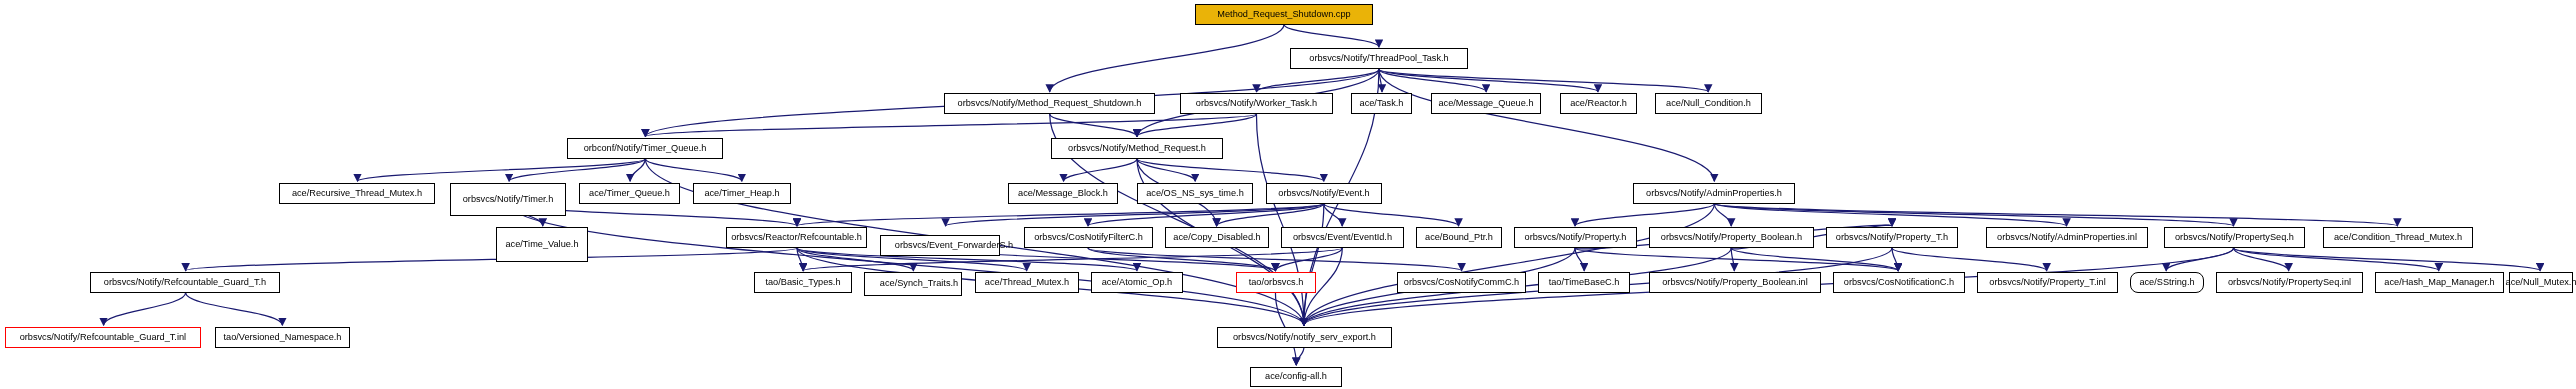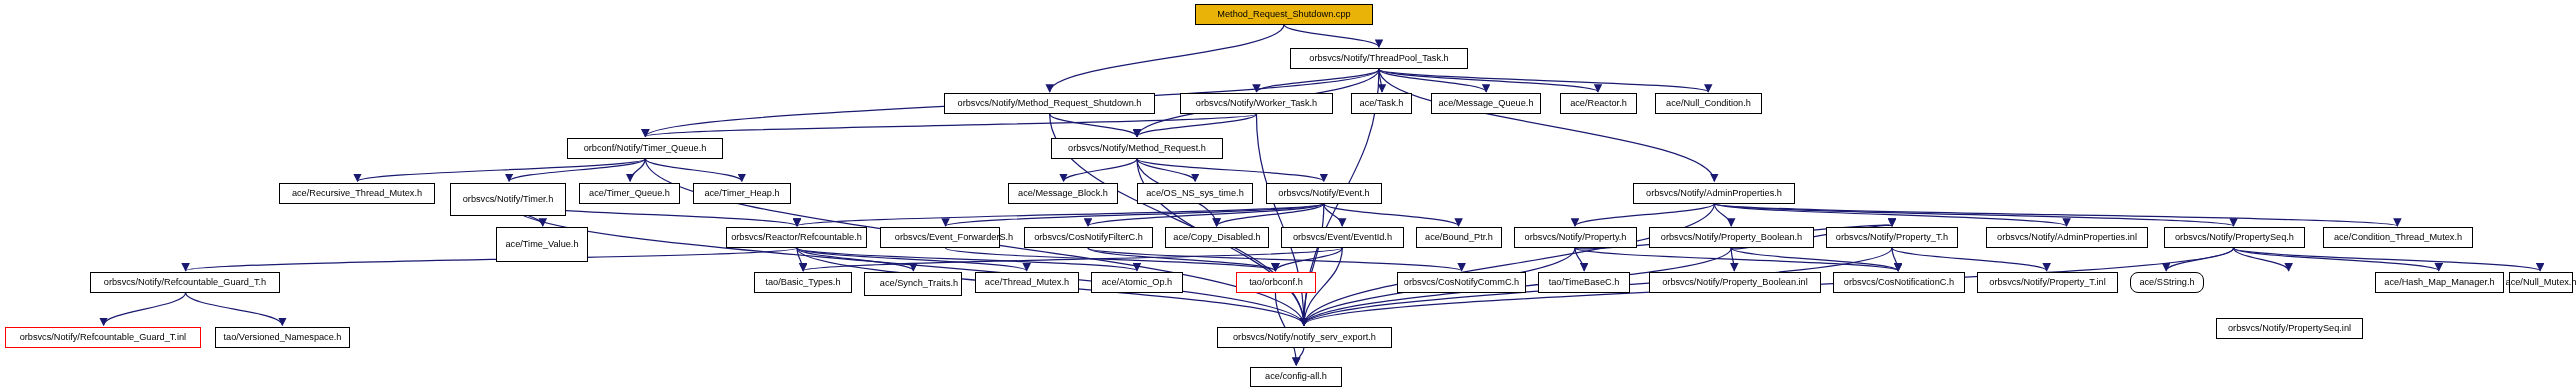--- a/index.html
+++ b/index.html
@@ -136,44 +136,44 @@
       <div class="node" style="left: 279px; top: 183px; width: 156px; height: 21px;">ace/Recursive_Thread_Mutex.h</div>
       <div class="node" style="left: 450px; top: 183px; width: 116px; height: 33px;">orbsvcs/Notify/Timer.h</div>
       <div class="node" style="left: 579px; top: 183px; width: 101px; height: 21px;">ace/Timer_Queue.h</div>
       <div class="node" style="left: 693px; top: 183px; width: 98px; height: 21px;">ace/Timer_Heap.h</div>
       <div class="node" style="left: 1008px; top: 183px; width: 110px; height: 21px;">ace/Message_Block.h</div>
       <div class="node" style="left: 1137px; top: 183px; width: 116px; height: 21px;">ace/OS_NS_sys_time.h</div>
       <div class="node" style="left: 1266px; top: 183px; width: 116px; height: 21px;">orbsvcs/Notify/Event.h</div>
       <div class="node" style="left: 1633px; top: 183px; width: 162px; height: 21px;">orbsvcs/Notify/AdminProperties.h</div>
       <div class="node" style="left: 496px; top: 227px; width: 92px; height: 35px;">ace/Time_Value.h</div>
       <div class="node" style="left: 726px; top: 227px; width: 141px; height: 21px;">orbsvcs/Reactor/Refcountable.h</div>
-      <div class="node" style="left: 880px; top: 227px; width: 120px; height: 21px; padding-left: 28px;">orbsvcs/Event_ForwarderS.h</div>
+      <div class="node" style="left: 880px; top: 235px; width: 120px; height: 21px; padding-left: 28px;">orbsvcs/Event_ForwarderS.h</div>
       <div class="node" style="left: 1024px; top: 227px; width: 129px; height: 21px;">orbsvcs/CosNotifyFilterC.h</div>
       <div class="node" style="left: 1165px; top: 227px; width: 104px; height: 21px;">ace/Copy_Disabled.h</div>
       <div class="node" style="left: 1281px; top: 227px; width: 123px; height: 21px;">orbsvcs/Event/EventId.h</div>
       <div class="node" style="left: 1416px; top: 227px; width: 86px; height: 21px;">ace/Bound_Ptr.h</div>
       <div class="node" style="left: 1514px; top: 227px; width: 123px; height: 21px;">orbsvcs/Notify/Property.h</div>
       <div class="node" style="left: 1649px; top: 227px; width: 165px; height: 21px;">orbsvcs/Notify/Property_Boolean.h</div>
       <div class="node" style="left: 1826px; top: 227px; width: 132px; height: 21px;">orbsvcs/Notify/Property_T.h</div>
       <div class="node" style="left: 1986px; top: 227px; width: 162px; height: 21px;">orbsvcs/Notify/AdminProperties.inl</div>
       <div class="node" style="left: 2164px; top: 227px; width: 141px; height: 21px;">orbsvcs/Notify/PropertySeq.h</div>
       <div class="node" style="left: 2323px; top: 227px; width: 150px; height: 21px;">ace/Condition_Thread_Mutex.h</div>
       <div class="node" style="left: 90px; top: 272px; width: 190px; height: 21px;">orbsvcs/Notify/Refcountable_Guard_T.h</div>
       <div class="node" style="left: 754px; top: 272px; width: 98px; height: 21px;">tao/Basic_Types.h</div>
       <div class="node" style="left: 864px; top: 272px; width: 98px; height: 24px; padding-left: 12px;">ace/Synch_Traits.h</div>
       <div class="node" style="left: 975px; top: 272px; width: 104px; height: 21px;">ace/Thread_Mutex.h</div>
       <div class="node" style="left: 1091px; top: 272px; width: 92px; height: 21px;">ace/Atomic_Op.h</div>
-      <div class="node truncated" style="left: 1236px; top: 272px; width: 80px; height: 21px;">tao/orbconf.h</div>
+      <div class="node truncated" style="left: 1236px; top: 272px; width: 80px; height: 21px;">tao/orbsvcs.h</div>
       <div class="node" style="left: 1397px; top: 272px; width: 129px; height: 21px;">orbsvcs/CosNotifyCommC.h</div>
       <div class="node" style="left: 1538px; top: 272px; width: 92px; height: 21px;">tao/TimeBaseC.h</div>
       <div class="node" style="left: 1649px; top: 272px; width: 172px; height: 21px;">orbsvcs/Notify/Property_Boolean.inl</div>
       <div class="node" style="left: 1833px; top: 272px; width: 132px; height: 21px;">orbsvcs/CosNotificationC.h</div>
       <div class="node" style="left: 1977px; top: 272px; width: 141px; height: 21px;">orbsvcs/Notify/Property_T.inl</div>
       <div class="node" style="left: 2130px; top: 272px; width: 74px; height: 21px; border-radius: 8px;">ace/SString.h</div>
-      <div class="node" style="left: 2216px; top: 272px; width: 147px; height: 21px; margin-top: 46px;">orbsvcs/Notify/PropertySeq.inl</div>
+      <div class="node" style="left: 2216px; top: 272px; width: 147px; height: 21px;">orbsvcs/Notify/PropertySeq.inl</div>
       <div class="node" style="left: 2375px; top: 272px; width: 129px; height: 21px;">ace/Hash_Map_Manager.h</div>
       <div class="node" style="left: 2509px; top: 272px; width: 64px; height: 21px;">ace/Null_Mutex.h</div>
       <div class="node truncated" style="left: 4.9px; top: 327px; width: 196px; height: 21px;">orbsvcs/Notify/Refcountable_Guard_T.inl</div>
       <div class="node" style="left: 215px; top: 327px; width: 135px; height: 21px;">tao/Versioned_Namespace.h</div>
       <div class="node" style="left: 1217px; top: 327px; width: 175px; height: 21px;">orbsvcs/Notify/notify_serv_export.h</div>
       <div class="node" style="left: 1250px; top: 367px; width: 92px; height: 19.6px;">ace/config-all.h</div>
     </div>
 </div>
 
 

